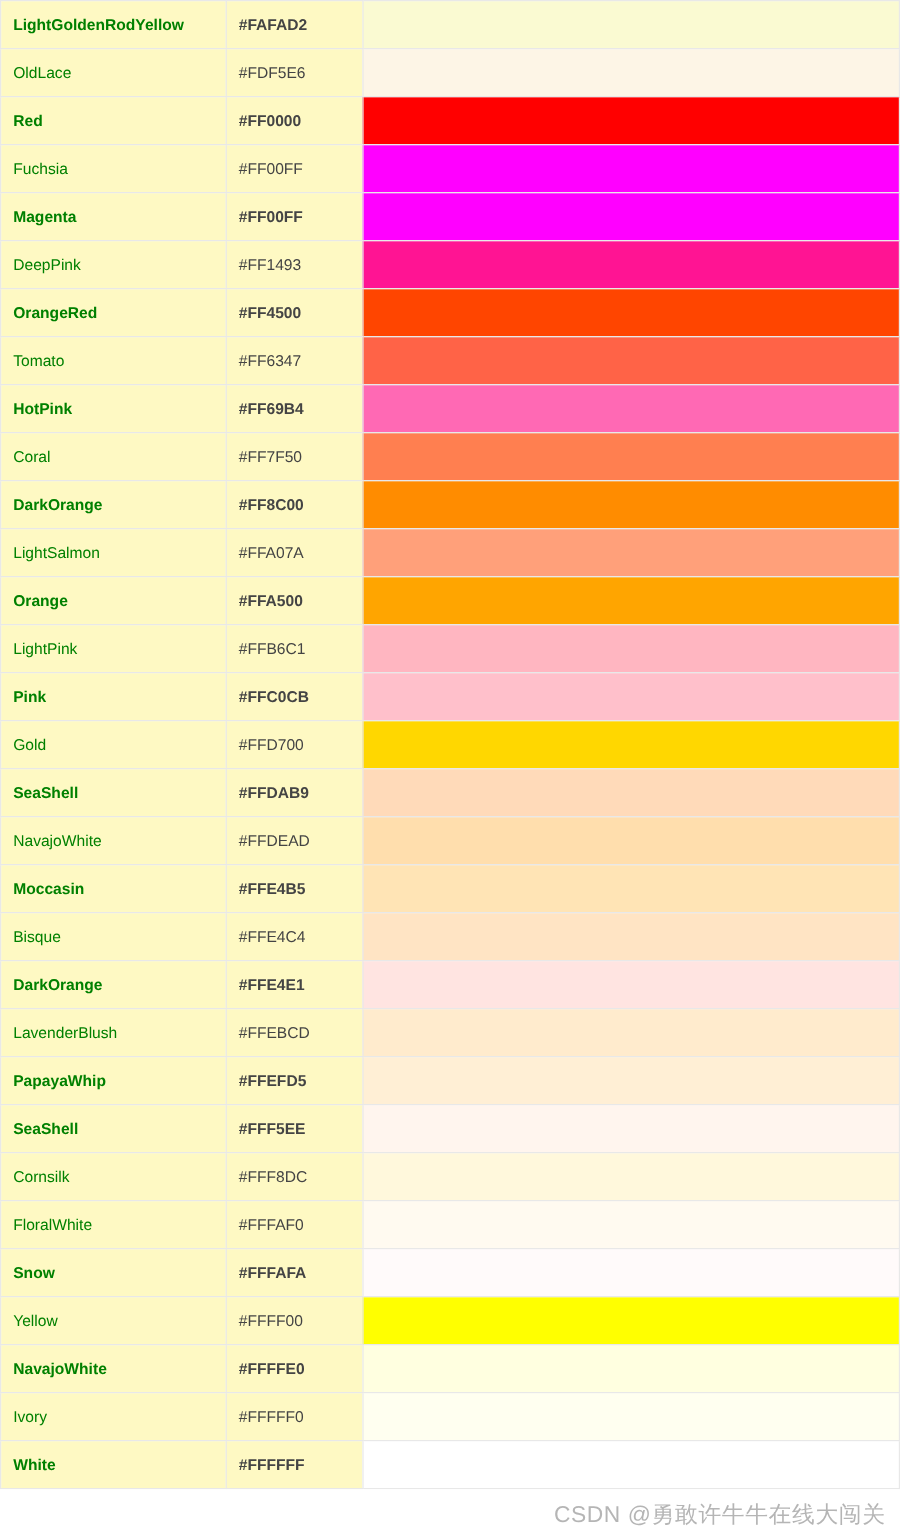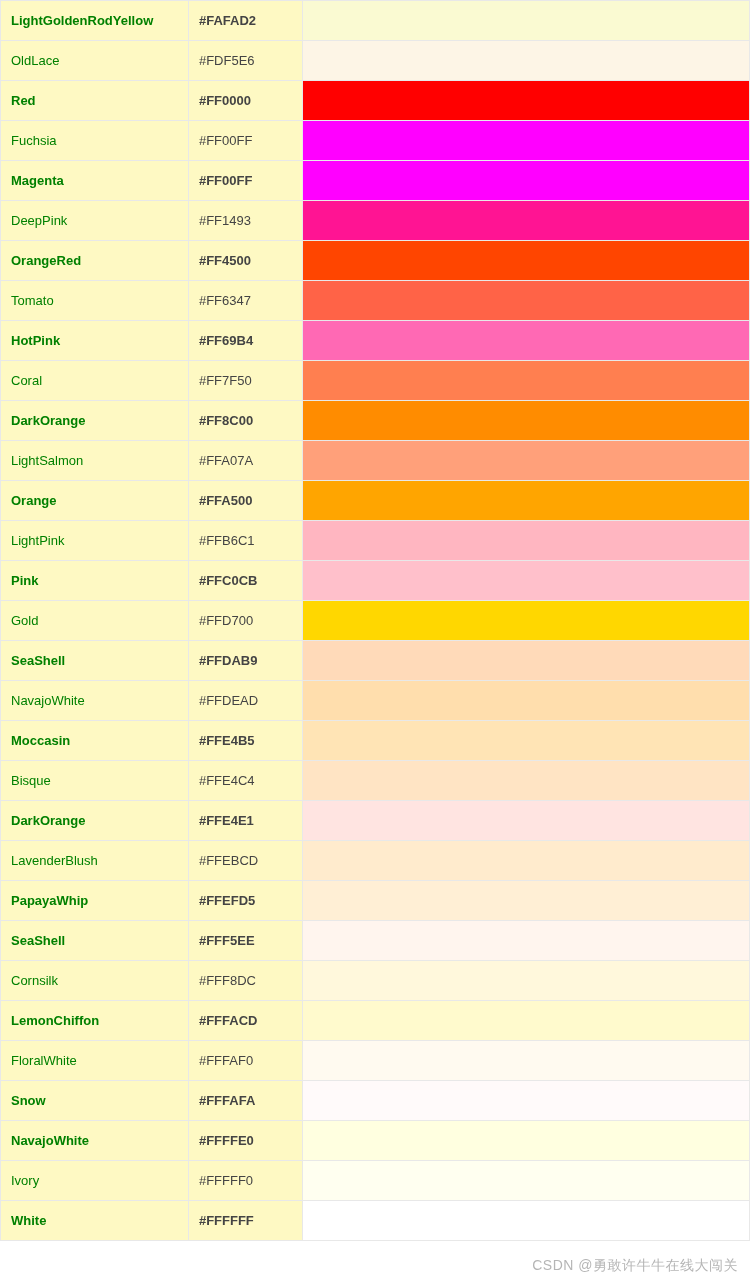--- a/index.html
+++ b/index.html
@@ -42,21 +42,21 @@
   }
   tr.norm td.name-cell,
   tr.norm td.hex-cell {
     background: #fef9c3;
   }
   .watermark {
     position: fixed;
     right: 12px;
     bottom: 8px;
     color: rgba(120,120,120,0.55);
-    font-size: 14px;
+    font-size: 19px;
     letter-spacing: 0.5px;
     pointer-events: none;
   }
 </style>
 </head>
 <body>
 
 <table>
   <tbody>
       <tr class="alt">
@@ -177,34 +177,34 @@
       <tr class="alt">
         <td class="name-cell">SeaShell</td>
         <td class="hex-cell">#FFF5EE</td>
         <td class="swatch-cell" style="background-color: rgb(255, 245, 238);"></td>
       </tr>
       <tr class="norm">
         <td class="name-cell">Cornsilk</td>
         <td class="hex-cell">#FFF8DC</td>
         <td class="swatch-cell" style="background-color: rgb(255, 248, 220);"></td>
       </tr>
-      <tr class="alt">
-        <td class="name-cell">LemonChiffon</td>
-        <td class="hex-cell">#FFFACD</td>
-        <td class="swatch-cell" style="background-color: rgb(255, 250, 205);"></td>
-      </tr>
       <tr class="norm">
         <td class="name-cell">FloralWhite</td>
         <td class="hex-cell">#FFFAF0</td>
         <td class="swatch-cell" style="background-color: rgb(255, 250, 240);"></td>
       </tr>
       <tr class="alt">
         <td class="name-cell">Snow</td>
         <td class="hex-cell">#FFFAFA</td>
         <td class="swatch-cell" style="background-color: rgb(255, 250, 250);"></td>
+      </tr>
+      <tr class="norm">
+        <td class="name-cell">Yellow</td>
+        <td class="hex-cell">#FFFF00</td>
+        <td class="swatch-cell" style="background-color: rgb(255, 255, 0);"></td>
       </tr>
       <tr class="alt">
         <td class="name-cell">NavajoWhite</td>
         <td class="hex-cell">#FFFFE0</td>
         <td class="swatch-cell" style="background-color: rgb(255, 255, 224);"></td>
       </tr>
       <tr class="norm">
         <td class="name-cell">Ivory</td>
         <td class="hex-cell">#FFFFF0</td>
         <td class="swatch-cell" style="background-color: rgb(255, 255, 240);"></td>

